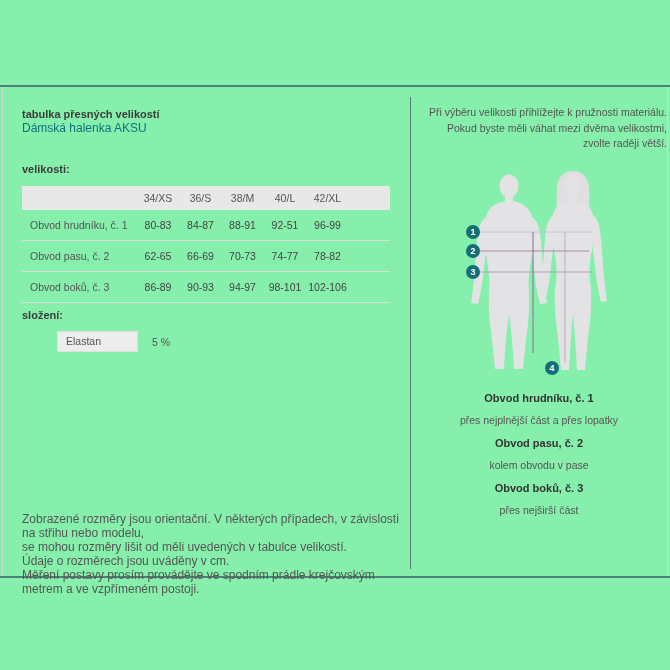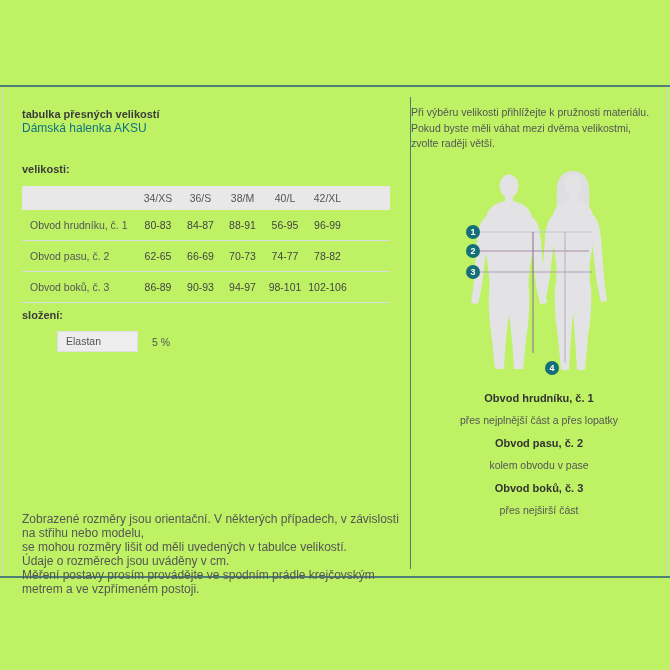--- a/index.html
+++ b/index.html
@@ -1,16 +1,16 @@
 <!DOCTYPE html>
 <html><head>
 <meta charset="utf-8">
 <style>
   html,body{margin:0;padding:0;background:#ffffff;}
-  .page{position:relative;width:670px;height:670px;background:#bef264;overflow:hidden;
+  .page{position:relative;width:670px;height:670px;background:#86efac;overflow:hidden;
         font-family:"Liberation Sans",sans-serif;color:#444;}
   .rule{position:absolute;left:0;right:0;height:2px;background:#4d7f78;}
   .rule-top{top:85px;}
   .rule-bottom{top:576px;}
   .frame{position:absolute;left:2px;right:2px;top:87px;height:489px;
          border-left:1px solid #d6d6d6;border-right:1px solid #d6d6d6;pointer-events:none;}
   .divider{position:absolute;left:410px;top:97px;width:1px;height:472px;background:#4d7f78;}
 
   .eyebrow{position:absolute;left:22px;top:108px;font-size:11px;font-weight:bold;color:#3c3c3c;}
   .title{position:absolute;left:22px;top:121px;font-size:12px;font-weight:normal;color:#0f7280;}
@@ -26,21 +26,21 @@
   table.sizes td.lblcol{text-align:left;padding-left:8px;color:#555;}
 
   .comp{position:absolute;left:22px;top:331px;font-size:10.5px;color:#555;}
   .comp-row{display:flex;align-items:center;margin-bottom:6px;padding-left:35px;}
   .comp-cell{display:inline-block;width:71px;padding-left:8px;height:19px;line-height:19px;
              background:#ededed;border:1px solid #e0e0e0;}
   .comp-val{margin-left:14px;}
 
   .notes{position:absolute;left:22px;top:512px;width:380px;font-size:12px;line-height:14px;color:#555;}
 
-  .advice{position:absolute;left:411px;top:105px;width:256px;text-align:left;
+  .advice{position:absolute;left:411px;top:105px;width:256px;text-align:right;
           font-size:10.5px;line-height:15.5px;color:#555;}
   .figure{position:absolute;left:410px;top:165px;}
   .captions{position:absolute;left:411px;top:391px;width:256px;text-align:center;}
   .cap-title{font-size:11px;font-weight:bold;color:#333;line-height:14px;margin-top:9px;}
   .cap-title:first-child{margin-top:0;}
   .cap-desc{font-size:10.5px;color:#555;line-height:14px;margin-top:8px;}
 </style>
 </head>
 <body>
 
@@ -74,21 +74,21 @@
         <th>42/XL</th>
         <th></th>
       </tr>
     </thead>
     <tbody>
       <tr>
         <td class="lblcol">Obvod hrudníku, č. 1</td>
         <td>80-83</td>
         <td>84-87</td>
         <td>88-91</td>
-        <td>56-95</td>
+        <td>92-51</td>
         <td>96-99</td>
         <td></td>
       </tr>
       <tr>
         <td class="lblcol">Obvod pasu, č. 2</td>
         <td>62-65</td>
         <td>66-69</td>
         <td>70-73</td>
         <td>74-77</td>
         <td>78-82</td>

